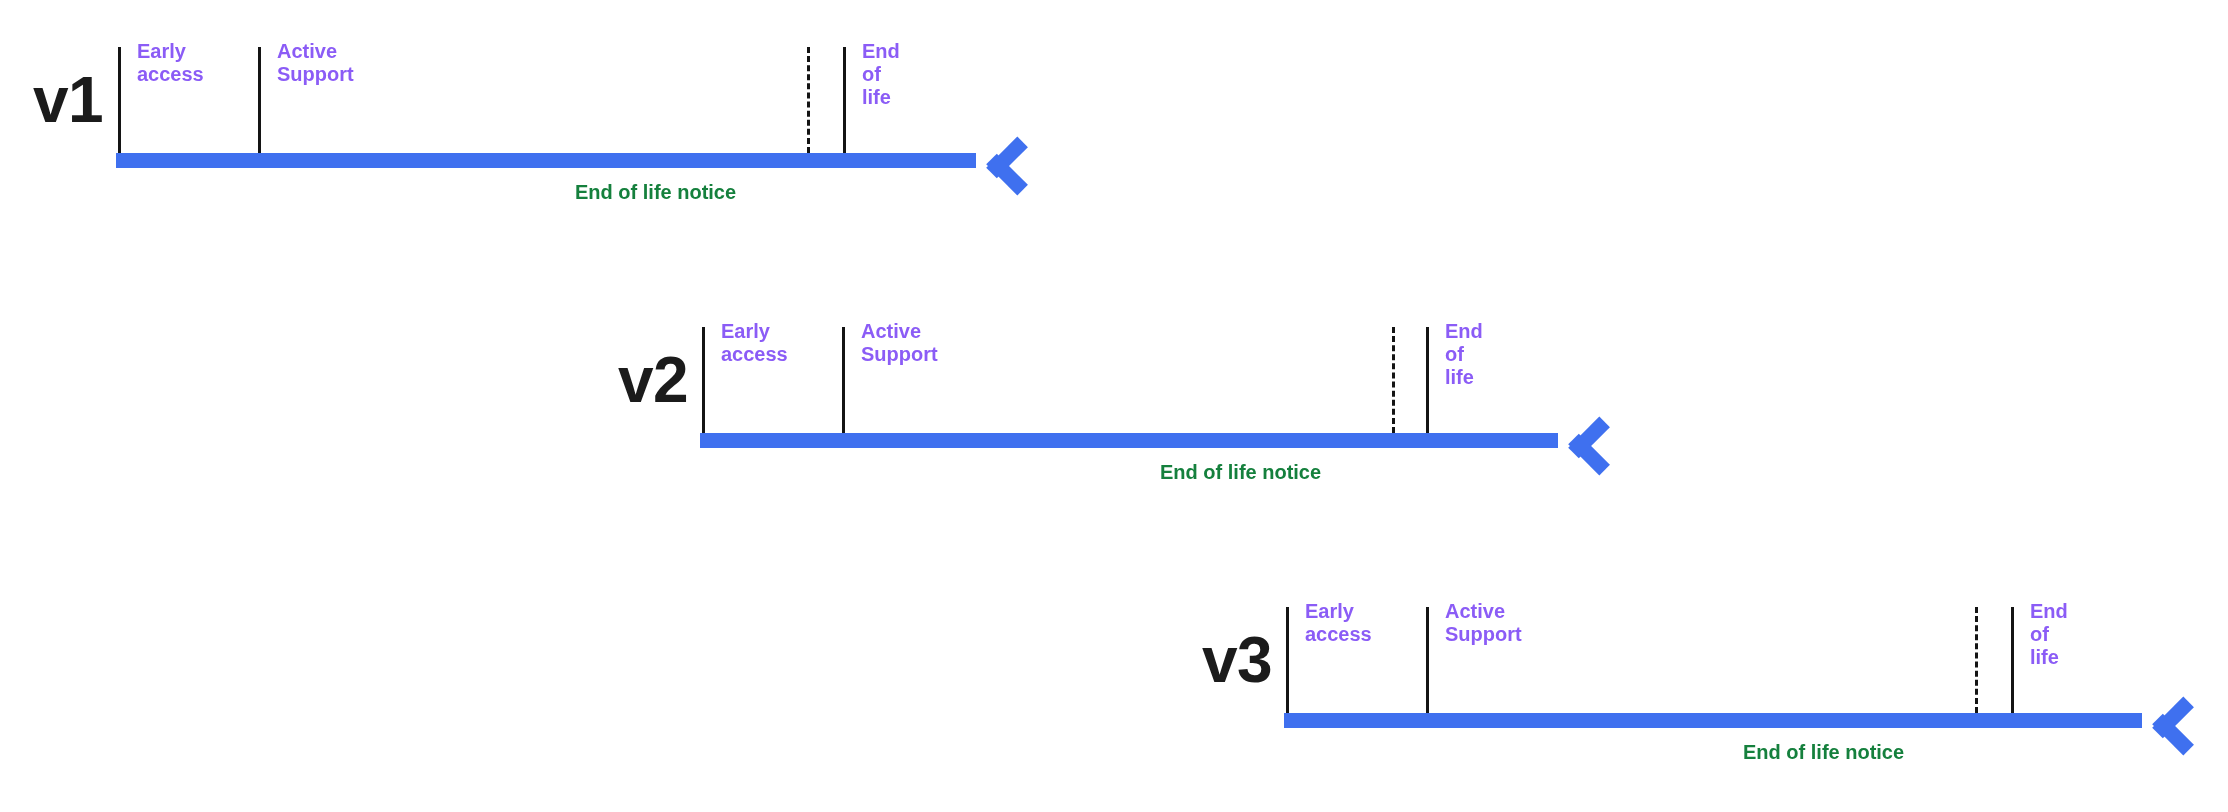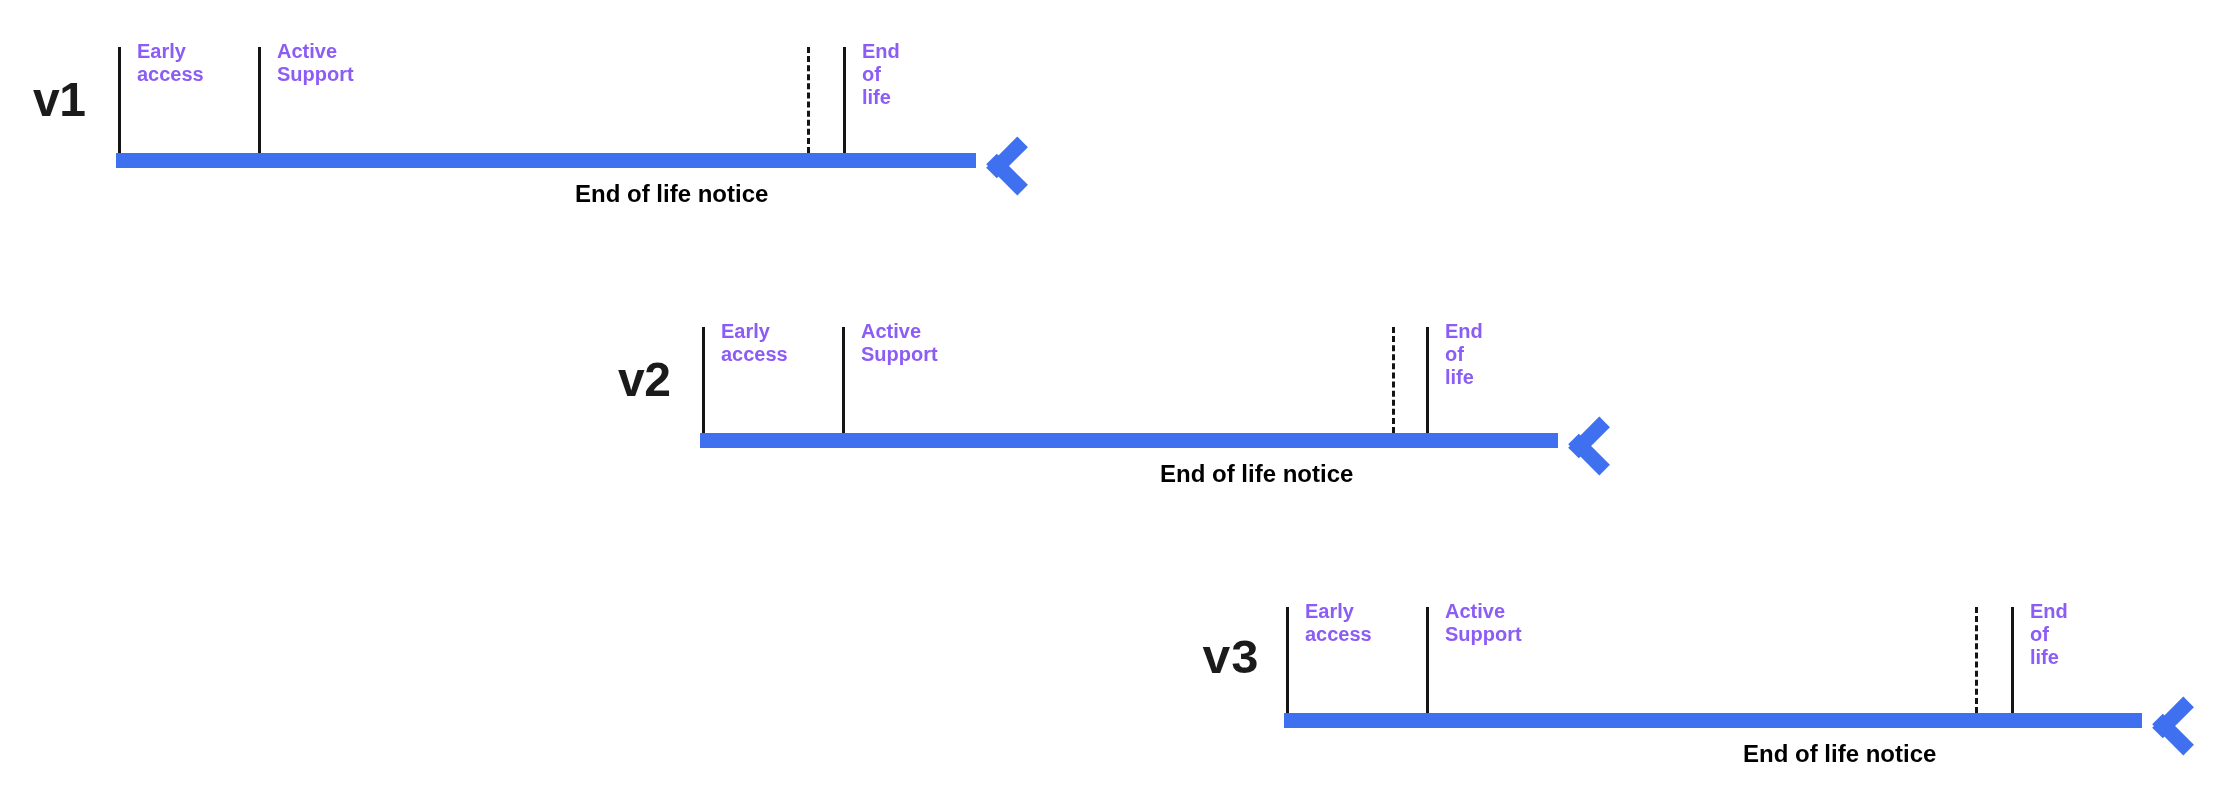--- a/index.html
+++ b/index.html
@@ -23,21 +23,21 @@
   
   .timeline-row {
     position: absolute;
     left: 0;
     top: 0;
   }
 
   
   .version-label {
     position: absolute;
-    font-size: 48px;
+    font-size: 64px;
     font-weight: 700;
     color: #1b1b1b;
     line-height: 1;
     letter-spacing: -0.5px;
     white-space: nowrap;
     transform: translateY(-50%);
   }
 
   
   .phase-divider {
@@ -88,23 +88,23 @@
   }
   .arrow-head i.dn {
     top: 29px;
     transform-origin: 50% 0%;
     transform: rotate(-45deg);
   }
 
   
   .track-caption {
     position: absolute;
-    font-size: 24px;
+    font-size: 20px;
     font-weight: 700;
-    color: #000000;
+    color: #15803d;
     white-space: nowrap;
     line-height: 1;
   }
 </style>
 </head>
 <body>
 
 <div id="diagram">
 
   <div class="timeline-row">
@@ -149,21 +149,21 @@
     <div class="arrow-track" style="left:700px; top:433px; width:858px;"></div>
     <div class="arrow-head" style="left:1540px; top:410px;">
       <i class="up"></i>
         <i class="dn"></i>
     </div>
 
     <div class="track-caption" style="left:1160px; top:462px;">End of life notice</div>
   </div>
 
   <div class="timeline-row">
-    <div class="version-label" style="left:1202px; top:660px;font-family:Liberation Mono, monospace;">v3</div>
+    <div class="version-label" style="left:1202px; top:660px;">v3</div>
 
     <div class="phase-divider" style="left:1286px; top:607px; height:106px;"></div>
     <div class="phase-label" style="left:1305px; top:600px;">Early
 access</div>
 
     <div class="phase-divider" style="left:1426px; top:607px; height:106px;"></div>
     <div class="phase-label" style="left:1445px; top:600px;">Active Support</div>
 
     <div class="phase-divider dashed" style="left:1975px; top:607px; height:106px;"></div>
 

